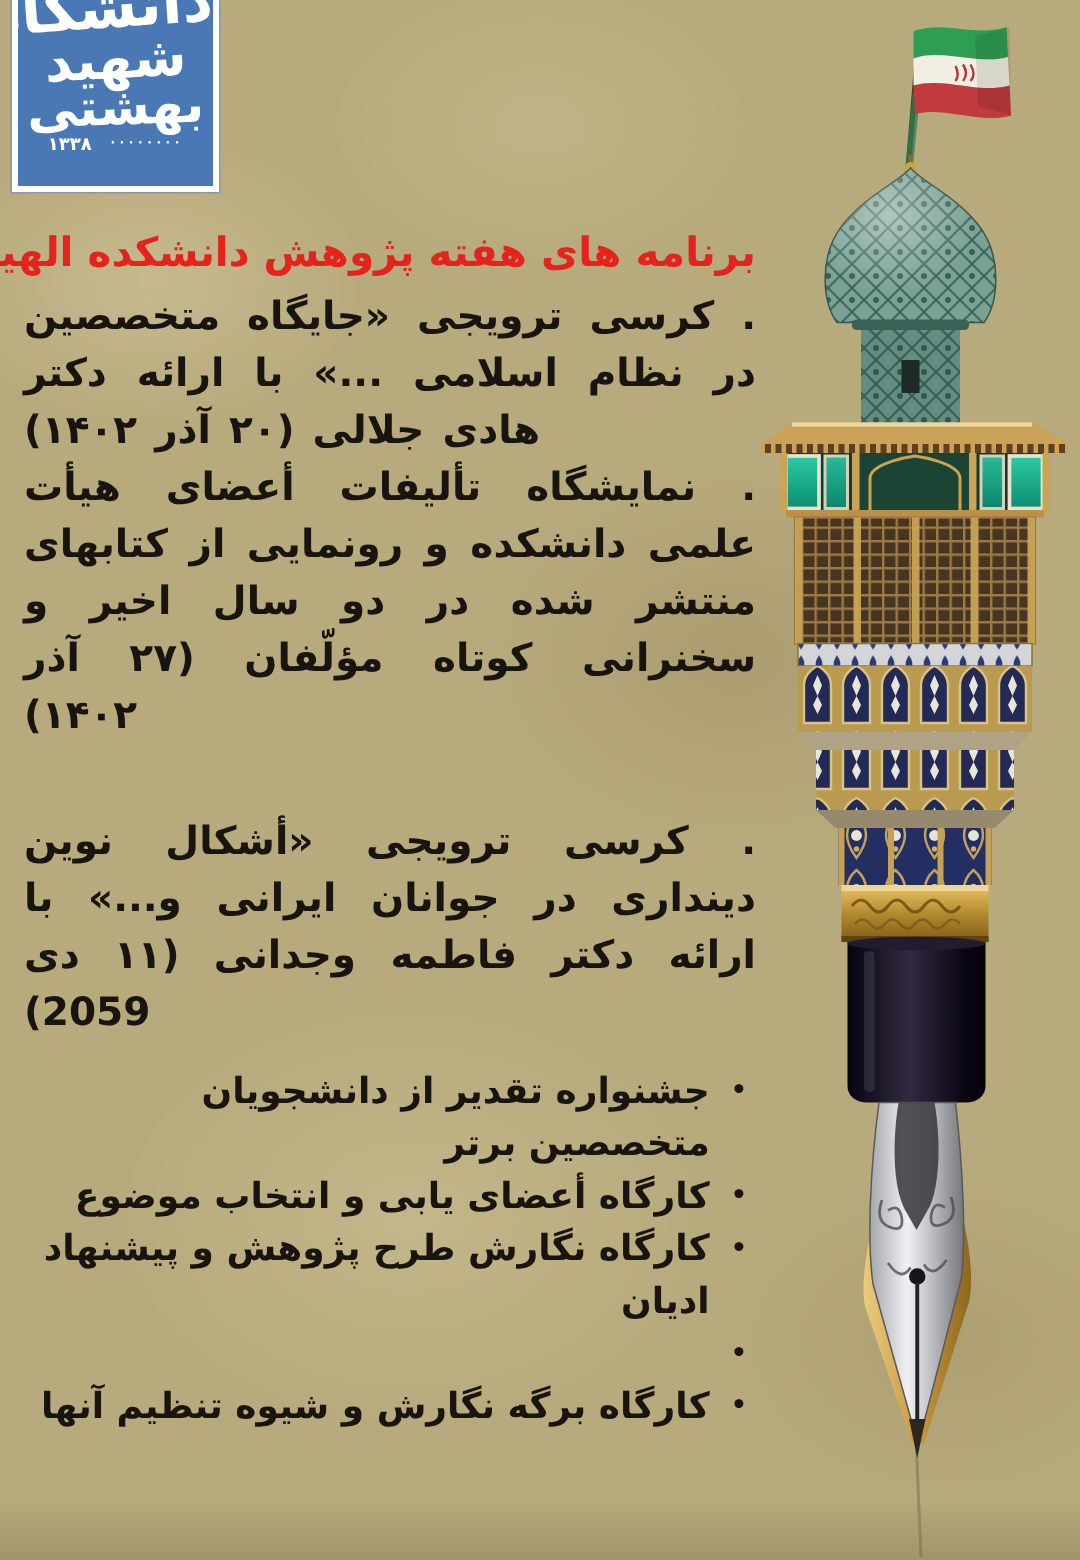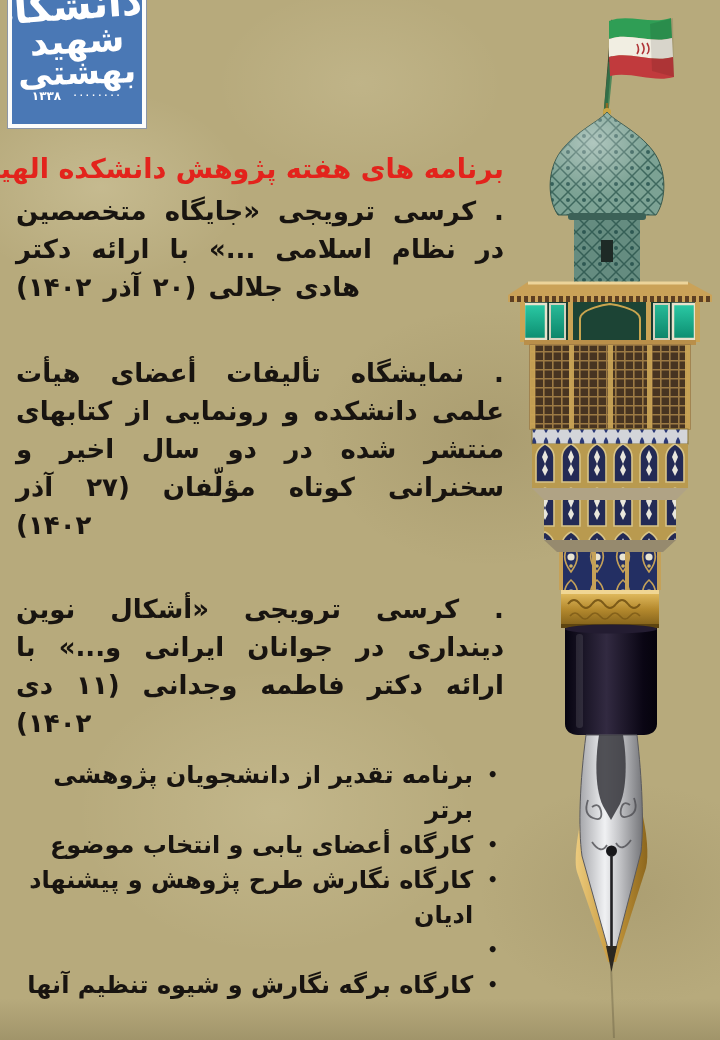--- a/index.html
+++ b/index.html
@@ -38,21 +38,21 @@
   h1.title{
     margin:0 0 4px;color:var(--red,#e3231c);
     font-size:27px;font-weight:bold;line-height:38px;
     text-align:right;white-space:nowrap;
   }
   p.program{
     margin:0;font-size:26px;font-weight:bold;line-height:38px;
     text-align:justify;text-align-last:left;word-spacing:3px;
   }
   p.program.p1{}
-  p.program.p2{margin-bottom:46px;margin-top:48px;}
+  p.program.p2{margin-bottom:46px;}
   p.program.p3{margin-bottom:16px;}
   ul.workshops{list-style:none;margin:0;padding:0 6px 0 0;}
   ul.workshops li{
     display:flex;align-items:flex-start;gap:14px;
     font-size:24px;font-weight:bold;line-height:35px;text-align:right;
   }
   ul.workshops .bullet{font-size:17px;line-height:35px;}
   .minaret{position:absolute;left:480px;top:0;}
 </style>
 </head>
@@ -217,26 +217,26 @@
       <span class="year">۱۳۳۸</span>
       <span class="dots">········</span>
     </div>
   </div>
 
   <div class="content">
     <h1 class="title">برنامه های هفته پژوهش دانشکده الهیات و ادیان</h1>
 
     <p class="program p1">. کرسی ترویجی «جایگاه متخصصین در نظام اسلامی ...» با ارائه دکتر هادی جلالی (۲۰ آذر ۱۴۰۲)</p>
     <p class="program p2">. نمایشگاه تألیفات أعضای هیأت علمی دانشکده و رونمایی از کتابهای منتشر شده در دو سال اخیر و سخنرانی کوتاه مؤلّفان (۲۷ آذر ۱۴۰۲)</p>
-    <p class="program p3">. کرسی ترویجی «أشکال نوین دینداری در جوانان ایرانی و...» با ارائه دکتر فاطمه وجدانی (۱۱ دی ۱۴۰۲)</p>
+    <p class="program p3">. کرسی ترویجی «أشکال نوین دینداری در جوانان ایرانی و...» با ارائه دکتر فاطمه وجدانی (۱۱ دی 2059)</p>
 
     <ul class="workshops">
       <li>
         <span class="bullet">•</span>
-        <span>برنامه تقدیر از دانشجویان پژوهشی برتر</span>
+        <span>جشنواره تقدیر از دانشجویان متخصصین برتر</span>
       </li>
       <li>
         <span class="bullet">•</span>
         <span>کارگاه أعضای یابی و انتخاب موضوع</span>
       </li>
       <li>
         <span class="bullet">•</span>
         <span>کارگاه نگارش طرح پژوهش و پیشنهاد ادیان</span>
       </li>
       <li>

